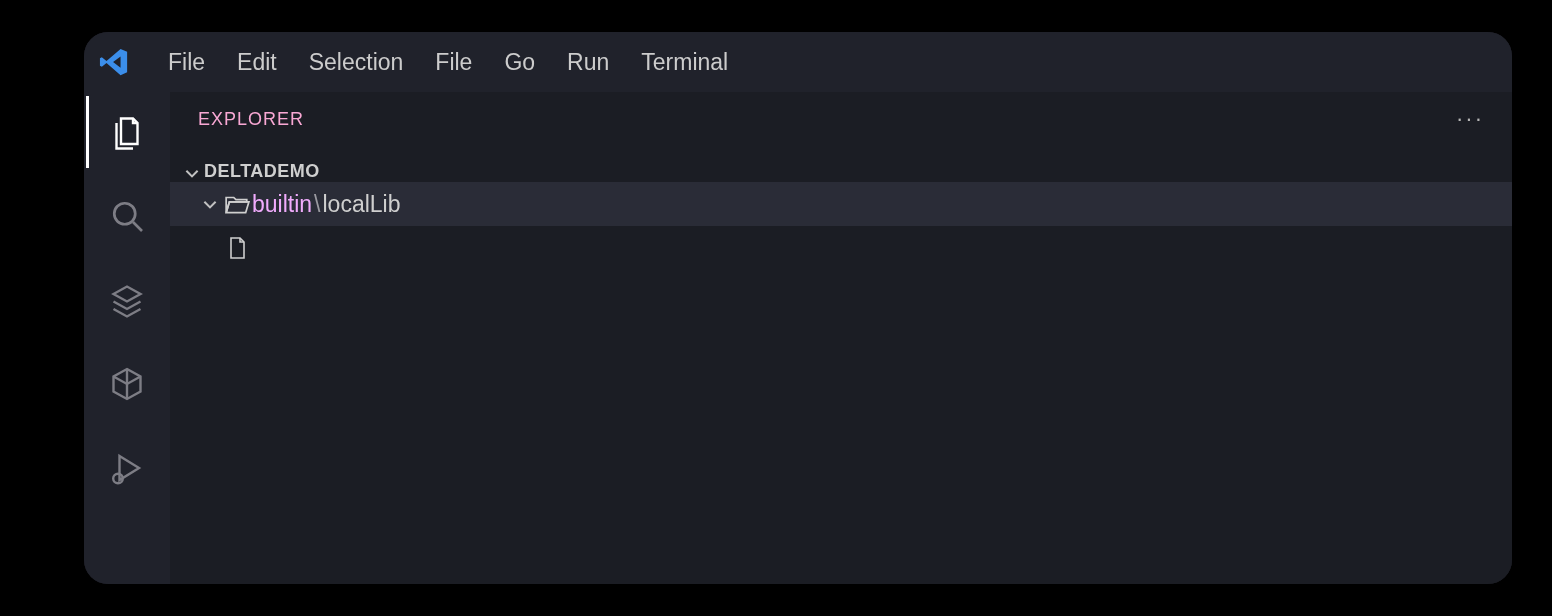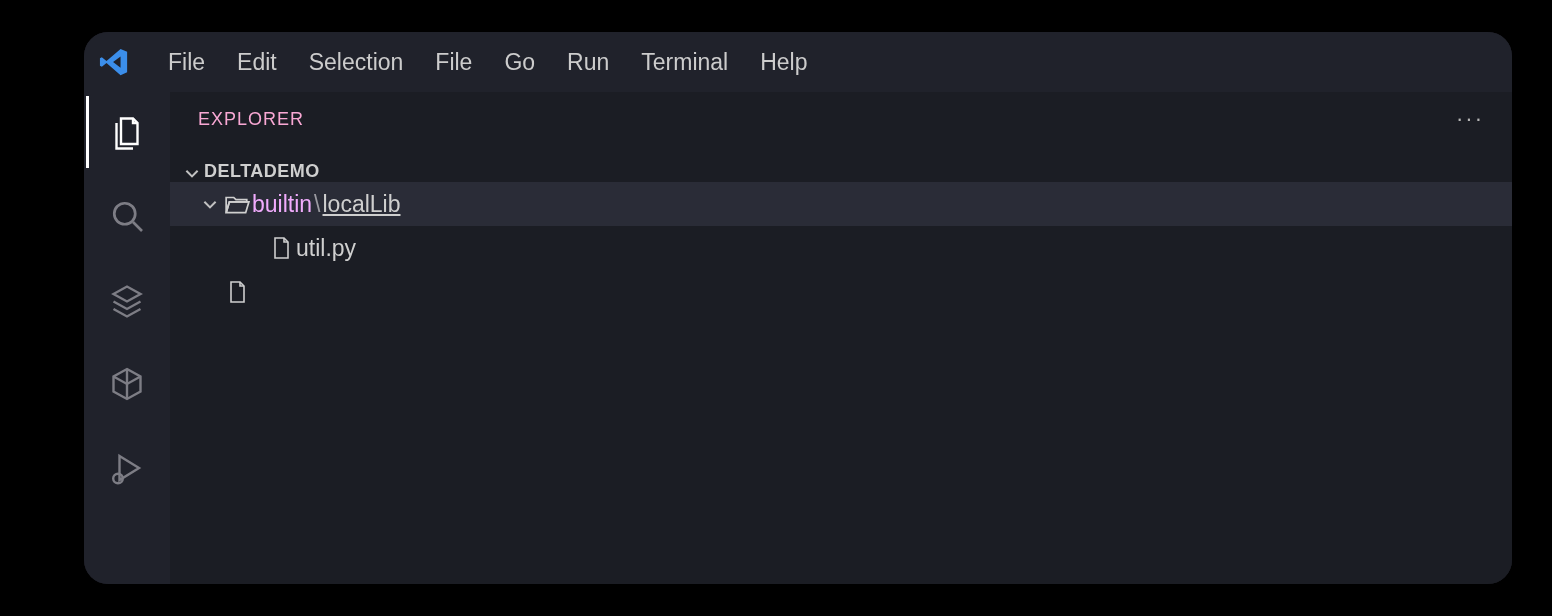--- a/index.html
+++ b/index.html
@@ -145,42 +145,41 @@
   .icon-slot {
     width: 30px;
     display: inline-flex;
     justify-content: center;
     align-items: center;
   }
   .indent-1 { padding-left: 28px; }
   .indent-2 { padding-left: 72px; }
   .folder-path-prefix { color: #f0abfc; }
   .folder-path-sep { color: #9a9aa0; margin: 0 2px; }
-  .folder-path-name { color: #cfcfcf; text-decoration: underline; }
+  .folder-path-name { color: #cfcfcf; }
   svg { display: block; }
 </style>
 </head>
 <body>
 
 <div class="window">
 
   <div class="menubar">
     <span class="logo">
       <svg width="30" height="30" viewBox="0 0 32 32">
         <path d="M23 2 L30 5 L30 27 L23 30 L8 17 L3 21 L1 20 L1 12 L3 11 L8 15 L23 2 Z M23 10 L15 16 L23 22 Z" fill="#3b8eea"></path>
       </svg>
     </span>
     <span class="menu-item">File</span>
     <span class="menu-item">Edit</span>
     <span class="menu-item">Selection</span>
     <span class="menu-item">File</span>
     <span class="menu-item">Go</span>
     <span class="menu-item">Run</span>
     <span class="menu-item">Terminal</span>
-    <span class="menu-item">Help</span>
   </div>
 
   <div class="body">
 
     <div class="activity-bar">
       <div class="activity-icon active">
         <svg width="36" height="36" viewBox="0 0 24 24" fill="none" stroke="currentColor" stroke-width="1.6">
           <path d="M8 3 H16 L19 6 V20 H8 Z"></path>
           <path d="M5 6 V23 H16"></path>
           <path d="M16 3 V6 H19"></path>
@@ -242,30 +241,20 @@
             <svg width="26" height="22" viewBox="0 0 24 20" fill="none" stroke="#cfcfcf" stroke-width="1.6">
               <path d="M2 4 H9 L11 6 H21 V8 H5 L2 18 V4 Z"></path>
               <path d="M5 8 H23 L20 18 H2 Z"></path>
             </svg>
           </span>
           <span>
             <span class="folder-path-prefix">builtin</span><span class="folder-path-sep">\</span><span class="folder-path-name">localLib</span>
           </span>
         </div>
 
-        <div class="tree-row indent-2">
-          <span class="chevron"></span>
-          <span class="icon-slot">
-            <svg width="22" height="24" viewBox="0 0 20 24" fill="none" stroke="#cfcfcf" stroke-width="1.6">
-              <path d="M4 2 H13 L17 6 V22 H4 Z"></path>
-              <path d="M13 2 V6 H17"></path>
-            </svg>
-          </span>
-          <span>util.py</span>
-        </div>
 
         <div class="tree-row indent-1">
           <span class="chevron"></span>
           <span class="icon-slot">
             <svg width="22" height="24" viewBox="0 0 20 24" fill="none" stroke="#cfcfcf" stroke-width="1.6">
               <path d="M4 2 H13 L17 6 V22 H4 Z"></path>
               <path d="M13 2 V6 H17"></path>
             </svg>
           </span>
         </div>

